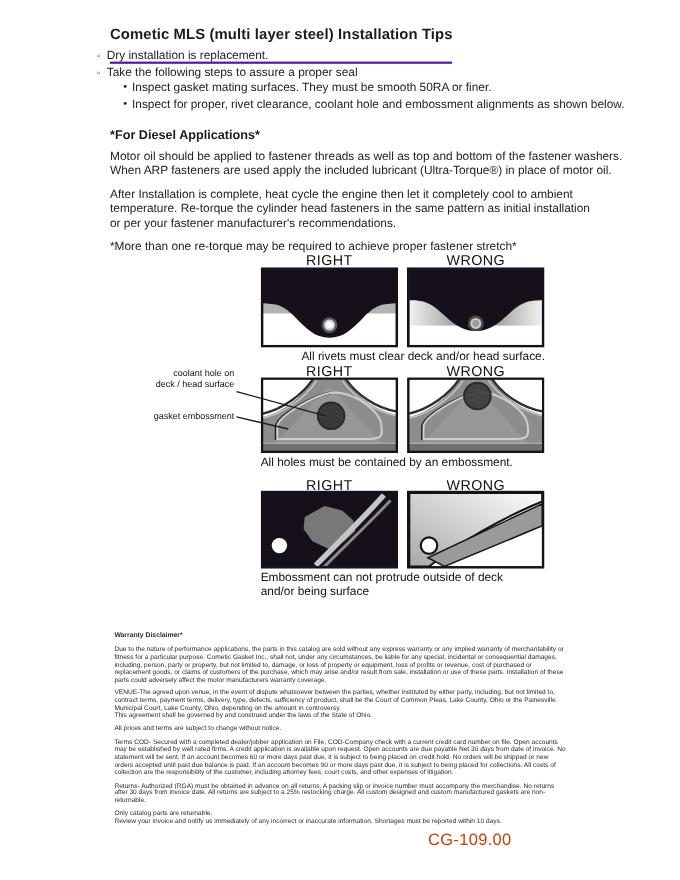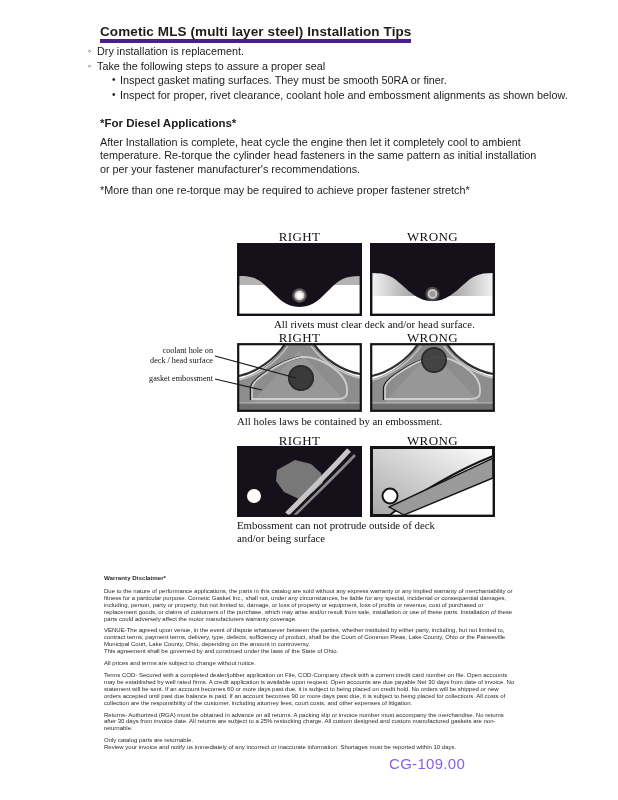--- a/index.html
+++ b/index.html
@@ -5,68 +5,72 @@
   * { margin:0; padding:0; box-sizing:border-box; }
   html,body { background:#ffffff; }
   .page {
     position:relative; width:618px; height:800px; background:#ffffff;
     font-family:"Liberation Sans", sans-serif; color:#1c1c1c; overflow:hidden;
   }
   
   .title-block { position:absolute; left:100px; top:22px; }
   .title-block h1 {
     display:inline-block; font-size:13.5px; font-weight:bold;
-    border-bottom:4px solid #4c1d95; padding-bottom:0; letter-spacing:0.1px;
+    border-bottom:2px solid #4c1d95; padding-bottom:18px; letter-spacing:0.1px;
   }
   
   .bullets { position:absolute; left:88px; top:44px; font-size:10.8px; line-height:14.6px; }
   .bullet-row { white-space:nowrap; }
   .bullet-row .marker { display:inline-block; width:9px; font-size:9px; vertical-align:top; }
   .sub { padding-left:24px; }
   .sub .marker { width:8px; font-size:10px; }
   
   .diesel { position:absolute; left:100px; top:117px; font-size:10.8px; line-height:13.2px; }
   .diesel h2 { font-size:11.5px; font-weight:bold; margin-bottom:6px; }
   .diesel .para { margin-bottom:8px; }
   .diesel .line { white-space:nowrap; }
   
-  .diagrams { position:absolute; left:0; top:228px; width:618px; height:330px;font-family:Liberation Serif, serif; }
+  .diagrams { position:absolute; left:0; top:228px; width:618px; height:330px; }
   .dg-header {
     position:absolute; width:125px; text-align:center; font-size:13px;
     letter-spacing:0.4px; color:#111;
   }
   .panel { position:absolute; width:125px; }
   .caption { position:absolute; font-size:10.8px; line-height:12.5px; color:#111; }
   .dg-label { position:absolute; font-size:8.2px; line-height:10px; text-align:right; width:125px; color:#111; }
   .leader-overlay { position:absolute; left:0; top:0; width:618px; height:330px; pointer-events:none; }
   
   .legal { position:absolute; left:104px; top:575px; width:412px; font-size:6px; line-height:6.9px; color:#2a2a2a; }
   .legal h3 { font-size:6.2px; font-weight:bold; margin-bottom:6px; }
   .legal .lpara { margin-bottom:5px; }
   
-  .page-code { position:absolute; left:389px; top:755px; font-size:15px; letter-spacing:0.3px; color:#8b5cf6; }
+  .page-code { position:absolute; left:389px; top:755px; font-size:15px; letter-spacing:0.3px; color:#c2410c; }
 </style>
 </head>
 <body>
 
 <div class="page">
 
   <div class="title-block">
     <h1>Cometic MLS (multi layer steel) Installation Tips</h1>
   </div>
 
   <div class="bullets">
     <div class="bullet-row"><span class="marker">◦</span><span>Dry installation is replacement.</span></div>
     <div class="bullet-row"><span class="marker">◦</span><span>Take the following steps to assure a proper seal</span></div>
     <div class="bullet-row sub"><span class="marker">•</span><span>Inspect gasket mating surfaces.  They must be smooth 50RA or finer.</span></div>
     <div class="bullet-row sub"><span class="marker">•</span><span>Inspect for proper, rivet clearance, coolant hole and embossment alignments as shown below.</span></div>
   </div>
 
   <div class="diesel">
     <h2>*For Diesel Applications*</h2>
+    <div class="para">
+      <div class="line">Motor oil should be applied to fastener threads as well as top and bottom of the fastener washers.</div>
+      <div class="line">When ARP fasteners are used apply the included lubricant (Ultra-Torque®) in place of motor oil.</div>
+    </div>
     <div class="para">
       <div class="line">After Installation is complete, heat cycle the engine then let it completely cool to ambient</div>
       <div class="line">temperature. Re-torque the cylinder head fasteners in the same pattern as initial installation</div>
       <div class="line">or per your fastener manufacturer's recommendations.</div>
     </div>
     <div class="para">*More than one re-torque may be required to achieve proper fastener stretch*</div>
   </div>
 
   <div class="diagrams">
 
@@ -101,21 +105,21 @@
         <circle cx="62.5" cy="51" r="5" fill="#c9c9c9"></circle>
         <circle cx="62.5" cy="51" r="3" fill="#9a9a9a"></circle>
         <rect x="1.2" y="1.2" width="122.6" height="70.6" fill="none" stroke="#16101a" stroke-width="2.4"></rect>
       </svg>
     </div>
     <div class="caption" style="left:237px; top:90px;margin-left:37px;">All rivets must clear deck and/or head surface.</div>
 
     <div class="dg-header" style="left:237px; top:102px;">RIGHT</div>
     <div class="dg-header" style="left:370px; top:102px;">WRONG</div>
 
-    <div class="dg-label" style="left:88px; top:118px;">
+    <div class="dg-label" style="left:88px; top:107px;">
       <div>coolant hole on</div>
       <div>deck / head surface</div>
     </div>
     <div class="dg-label" style="left:88px; top:146px;">gasket embossment</div>
 
     <div class="panel" style="left:237px; top:115px;">
       <svg width="125" height="69" viewBox="0 0 125 69">
         <rect x="0" y="0" width="125" height="69" fill="#ffffff"></rect>
         <path d="M2,67 L2,36 C20,32 38,18 47,2 L78,2 C87,18 105,30 123,34 L123,67 Z" fill="#8d8d8d"></path>
         <path d="M14,60 L62,8 L110,60 Z" fill="#9b9b9b" opacity="0.7"></path>
@@ -143,21 +147,21 @@
         <path d="M74,3 C85,18 104,31 123,35" stroke="#c9c9c9" stroke-width="1.3" fill="none"></path>
         <path d="M14,57 L14,45 C14,41 18,37 25,32 C38,23 52,16 64,14" stroke="#1c1c1c" stroke-width="2.4" fill="none"></path>
         <path d="M15,56 L15,45 C15,41 19,37 26,32 C39,23 53,16 64,14 C77,13 91,20 100,28 C107,34 110,40 110,46 L110,50 C110,54 106,56 100,56 Z" stroke="#cfcfcf" stroke-width="1.8" fill="none"></path>
         <circle cx="64" cy="17" r="13" fill="#3a3a3a" opacity="0.9"></circle>
         <circle cx="64" cy="17" r="12" fill="none" stroke="#2a2a2a" stroke-width="1.5"></circle>
         <rect x="2" y="60" width="121" height="7" fill="#6f6f6f"></rect>
         <line x1="2" y1="60" x2="123" y2="60" stroke="#bdbdbd" stroke-width="1"></line>
         <rect x="1.2" y="1.2" width="122.6" height="66.6" fill="none" stroke="#141414" stroke-width="2.2"></rect>
       </svg>
     </div>
-    <div class="caption" style="left:237px; top:187px;">All holes laws be contained by an embossment.</div>
+    <div class="caption" style="left:237px; top:187px;">All holes must be contained by an embossment.</div>
 
     <div class="dg-header" style="left:237px; top:205px;">RIGHT</div>
     <div class="dg-header" style="left:370px; top:205px;">WRONG</div>
 
     <div class="panel" style="left:237px; top:218px;">
       <svg width="125" height="71" viewBox="0 0 125 71">
         <rect x="0" y="0" width="125" height="71" fill="#ffffff"></rect>
         <rect x="2" y="2" width="121" height="67" fill="#16101a"></rect>
         <polygon points="40,24 58,14 74,18 84,27 86,37 76,46 62,53 47,46 39,35" fill="#787878"></polygon>
         <path d="M112,4 C95,23 74,44 50,68" stroke="#c6c6c6" stroke-width="5" fill="none"></path>

